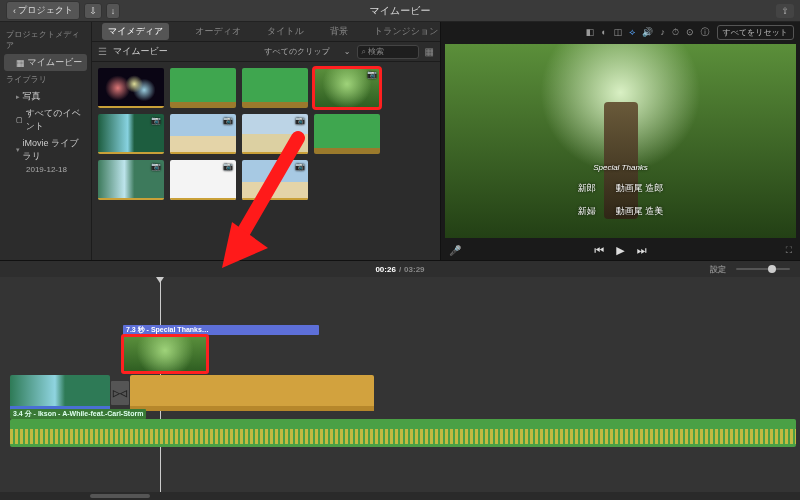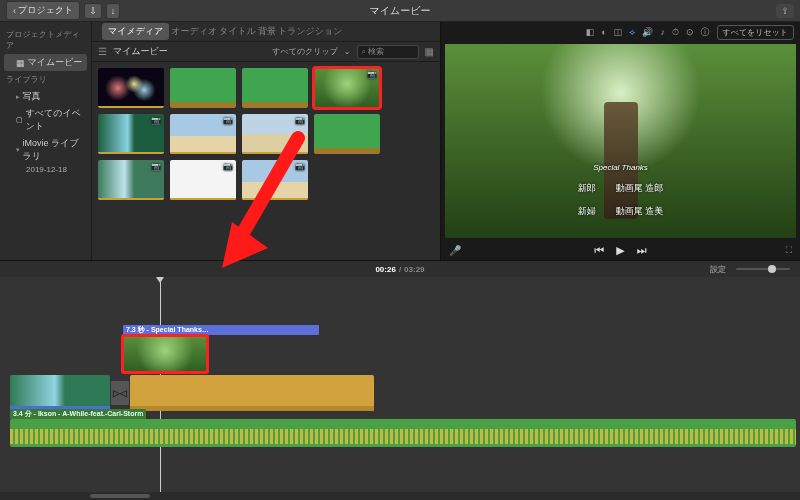--- a/index.html
+++ b/index.html
@@ -20,27 +20,27 @@
   
   .sidebar { width: 92px; background: #2c2c2c; border-right: 1px solid #1c1c1c; padding: 4px 4px; font-size: 9px; color: #bbb; }
   .side-head { padding: 3px 2px; color: #888; font-size: 8px; }
   .side-item { padding: 2px 4px 2px 12px; color: #ccc; display: flex; align-items: center; gap: 3px; }
   .side-item.sel { background: #4a4a4a; border-radius: 3px; }
   .side-item .tri { font-size: 7px; color: #888; }
   .side-sub { padding-left: 22px; font-size: 8px; color: #aaa; }
 
   
   .media { flex: 1; display: flex; flex-direction: column; background: #2c2c2c; }
-  .media-tabs { height: 20px; display: flex; align-items: center; gap: 2px; padding-left: 10px; border-bottom: 1px solid #1c1c1c; font-size: 9px; color: #aaa; }
+  .media-tabs { height: 20px; display: flex; align-items: center; gap: 26px; padding-left: 10px; border-bottom: 1px solid #1c1c1c; font-size: 9px; color: #aaa; }
   .media-tabs .tab { color: #888; }
   .media-tabs .tab.active { color: #fff; background: #555; padding: 2px 6px; border-radius: 3px; }
   .breadcrumb-row { height: 20px; display: flex; align-items: center; padding: 0 6px; gap: 6px; border-bottom: 1px solid #1c1c1c; }
   .bc-icon { color: #888; font-size: 10px; }
   .bc-text { font-size: 9px; color: #ccc; }
-  .filter-dd { margin-left: auto; font-size: 8px; color: #aaa; display: flex; align-items: center; gap: 6px; }
+  .filter-dd { margin-left: auto; font-size: 8px; color: #aaa; display: flex; align-items: center; gap: 14px; }
   .search { width: 62px; height: 14px; background: #1e1e1e; border: 1px solid #444; border-radius: 3px; font-size: 8px; color: #888; padding: 0 4px; display: flex; align-items: center; gap: 2px; }
   .zoom-ic { color: #888; font-size: 10px; }
 
   .thumbs { padding: 6px; display: flex; flex-wrap: wrap; gap: 6px; align-content: flex-start; overflow: hidden; }
   .thumb { width: 66px; height: 40px; background: #1a1a1a; border-radius: 2px; position: relative; overflow: hidden; }
   .thumb .yline { position: absolute; bottom: 0; left: 0; right: 0; height: 2px; background: #c9a038; }
   .thumb.red-border { outline: 3px solid #ff2020; outline-offset: -1px; }
   .thumb .photo-ic { position: absolute; top: 2px; right: 3px; font-size: 8px; color: #ccc; text-shadow: 0 0 2px #000; }
   
   .t-fireworks { background: radial-gradient(circle at 30% 50%, #d77 0%, transparent 25%), radial-gradient(circle at 55% 40%, #dd9 0%, transparent 20%), radial-gradient(circle at 70% 55%, #9cd 0%, transparent 22%), #0a0514; }

